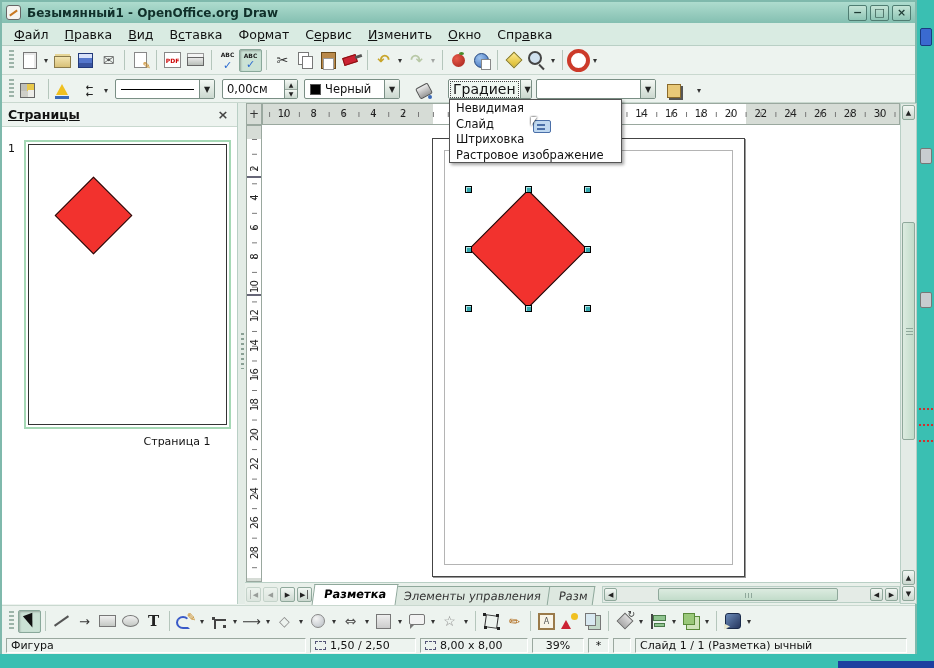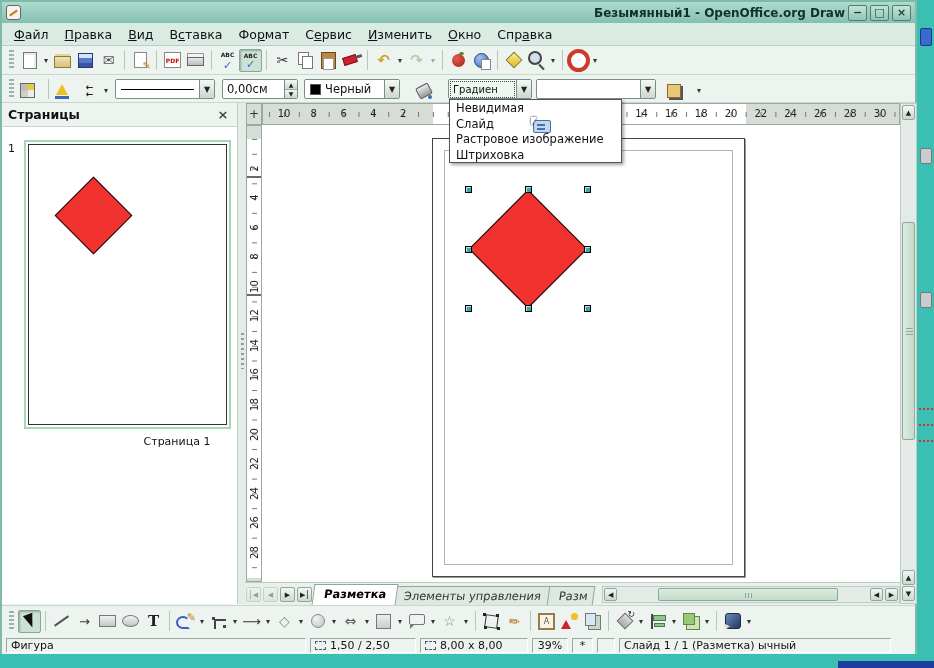--- a/index.html
+++ b/index.html
@@ -7,21 +7,21 @@
     font-family:"DejaVu Sans", sans-serif; }
   body { position:relative; background:#3ABFB2; }
 
   
   .app { position:absolute; left:0; top:8; width:917px; height:654px;
     background:#EDF3EF; border:2px solid #7FB9AC; }
 
   
   .titlebar { position:absolute; left:0; top:0; width:100%; height:21px;
     background:linear-gradient(#AEDCCE,#84BFB1);
-    display:flex; align-items:center; padding:4px 4px;text-align:right; }
+    display:flex; align-items:center; padding:4px 4px; }
   .app-icon { width:15px; height:15px; background:#F4F4F0; border:1px solid #666;
     border-radius:3px; margin-right:6px; position:relative; }
   .app-icon::after { content:""; position:absolute; left:2px; top:6px;
     width:9px; height:2px; background:#C87820; transform:rotate(-35deg); }
   .title-text { font-size:12px; font-weight:bold; color:#10302A; flex:1; }
   .winbtn { width:19px; height:16px; margin-left:3px;
     background:linear-gradient(#C4E4D6,#8FC6B6); border:1px solid #4F7D72;
     border-radius:2px; font-size:11px; font-weight:bold; color:#1E3B34;
     display:flex; align-items:center; justify-content:center; line-height:1; }
 
@@ -128,21 +128,21 @@
   .spin-btns span { flex:1; font-size:6px; display:flex; align-items:center; justify-content:center;
     background:linear-gradient(#F4F8F4,#CBD8CF); color:#222; }
   .spin-btns span:first-child { border-bottom:1px solid #9AA89F; }
   .swatch { width:11px; height:11px; background:#000; border:1px solid #555; margin:0 4px 0 5px; flex:none; }
   .combo-label { font-size:11.5px; color:#111; white-space:nowrap; }
   .ic-can::before { content:""; width:12px; height:10px;
     background:linear-gradient(#ECECEC,#9A9A9A); border:1px solid #555;
     border-radius:2px; transform:rotate(-28deg); }
   .ic-can::after { content:""; width:4px; height:4px; border-radius:50%;
     background:#3A6AB8; position:absolute; right:3px; bottom:3px; }
-  .fill-type-text { font-size:10px; color:#111; padding:6px 3px; outline:1px dotted #444;
+  .fill-type-text { font-size:14px; color:#111; padding:6px 3px; outline:1px dotted #444;
     outline-offset:-1px; flex:1; background:#EFF7F1; height:17px; margin:1px 1px;
     display:flex; align-items:center; }
   .ic-shadow::before { content:""; width:12px; height:12px; background:#E8C878;
     border:1px solid #8A6A2A; box-shadow:2px 2px 0 #555; }
 
   
   .dropdown { position:absolute; left:447px; top:97px; width:173px; z-index:100;
     background:#fff; border:1px solid #555; box-shadow:2px 2px 3px rgba(0,0,0,.35); }
   .dd-item { font-size:11.5px; color:#111; padding:1px 6px; height:15.5px; white-space:nowrap; }
   .dd-item.selected { background:#C2E3CD; }
@@ -154,21 +154,21 @@
     background:#4A6FA8; box-shadow:0 4px 0 #4A6FA8; }
   .cursor-gfx::after { content:""; position:absolute; left:-3px; top:-4px; width:0; height:0;
     border-top:9px solid #fff; border-right:6px solid transparent;
     filter:drop-shadow(0 0 1px #000); }
 
   
   .panel { position:absolute; left:0; top:101px; width:236px; height:501px; background:#fff;
     border-right:1px solid #B9CFC5; }
   .panel-head { height:24px; background:#EDF3EF; border-bottom:1px solid #C9D8CF;
     display:flex; align-items:center; padding:0 6px; }
-  .panel-title { font-size:12.5px; font-weight:bold; color:#111; flex:1; }
+  .panel-title { font-size:12.5px; font-weight:bold; color:#111; flex:1;text-decoration:underline; }
   .panel-close { font-size:13px; font-weight:bold; color:#444; width:16px; text-align:center; }
   .page-num { position:absolute; left:6px; top:39px; font-size:11px; color:#111; }
   .thumb { position:absolute; left:22px; top:37px; width:207px; height:289px;
     border:2px solid #A5D8B5; background:#fff; }
   .thumb-page { position:absolute; inset:2px; background:#fff; border:1px solid #333; }
   .thumb-diamond { position:absolute; left:37px; top:43px; width:55px; height:55px;
     background:#F2322E; border:1px solid #111; transform:rotate(45deg); }
   .page-caption { position:absolute; left:120px; top:332px; width:110px;
     font-size:11px; color:#111; text-align:center; }
 
@@ -310,21 +310,21 @@
 
   
   .statusbar { position:absolute; left:0; top:634px; width:913px; height:18px;
     background:#EDF3EF; display:flex; align-items:center; font-size:11px; color:#111; }
   .sfield { height:15px; border:1px solid #9AA89F; border-right-color:#fff;
     border-bottom-color:#fff; background:#EDF3EF; display:flex; align-items:center;
     padding:0 4px; margin-left:4px; white-space:nowrap; overflow:hidden; }
   .sf-shape { width:300px; }
   .sf-pos { width:106px; }
   .sf-size { width:108px; }
-  .sf-zoom { width:36px; justify-content:center; }
+  .sf-zoom { width:52px; justify-content:center; }
   .sf-mod { width:21px; justify-content:center; }
   .sf-gap { width:18px; }
   .sf-slide { width:272px; }
   .mini-ic { width:11px; height:9px; border:1px dashed #557; margin-right:4px; flex:none; }
 
   
   .desk-top-icon { position:absolute; left:4px; top:0; width:30px; height:7px;
     background:#2A4AB8; border-radius:2px 2px 0 0; }
   .desk-right { position:absolute; left:917px; top:0; width:17px; height:668px; }
   .desk-icon { position:absolute; border-radius:2px; }
@@ -515,22 +515,22 @@
     <span class="handle" style="left:322px;top:121px;"></span>
     <span class="handle" style="left:203px;top:180px;"></span>
     <span class="handle" style="left:263px;top:180px;"></span>
     <span class="handle" style="left:322px;top:180px;"></span>
   </div>
 
   <div class="dropdown">
 
   <div class="dd-item">Невидимая</div>
       <div class="dd-item">Слайд</div>
+      <div class="dd-item">Штриховка</div>
       <div class="dd-item">Растровое изображение</div>
-      <div class="dd-item">Штриховка</div>
     </div>
   <div class="cursor-gfx"></div>
 
   <div class="vscroll">
     <span class="sbtn" style="top:1px;">▲</span>
     <div class="vthumb"></div>
     <span class="sbtn" style="top:466px;">▲</span>
     <span class="sbtn" style="top:482px;">▼</span>
   </div>
 

